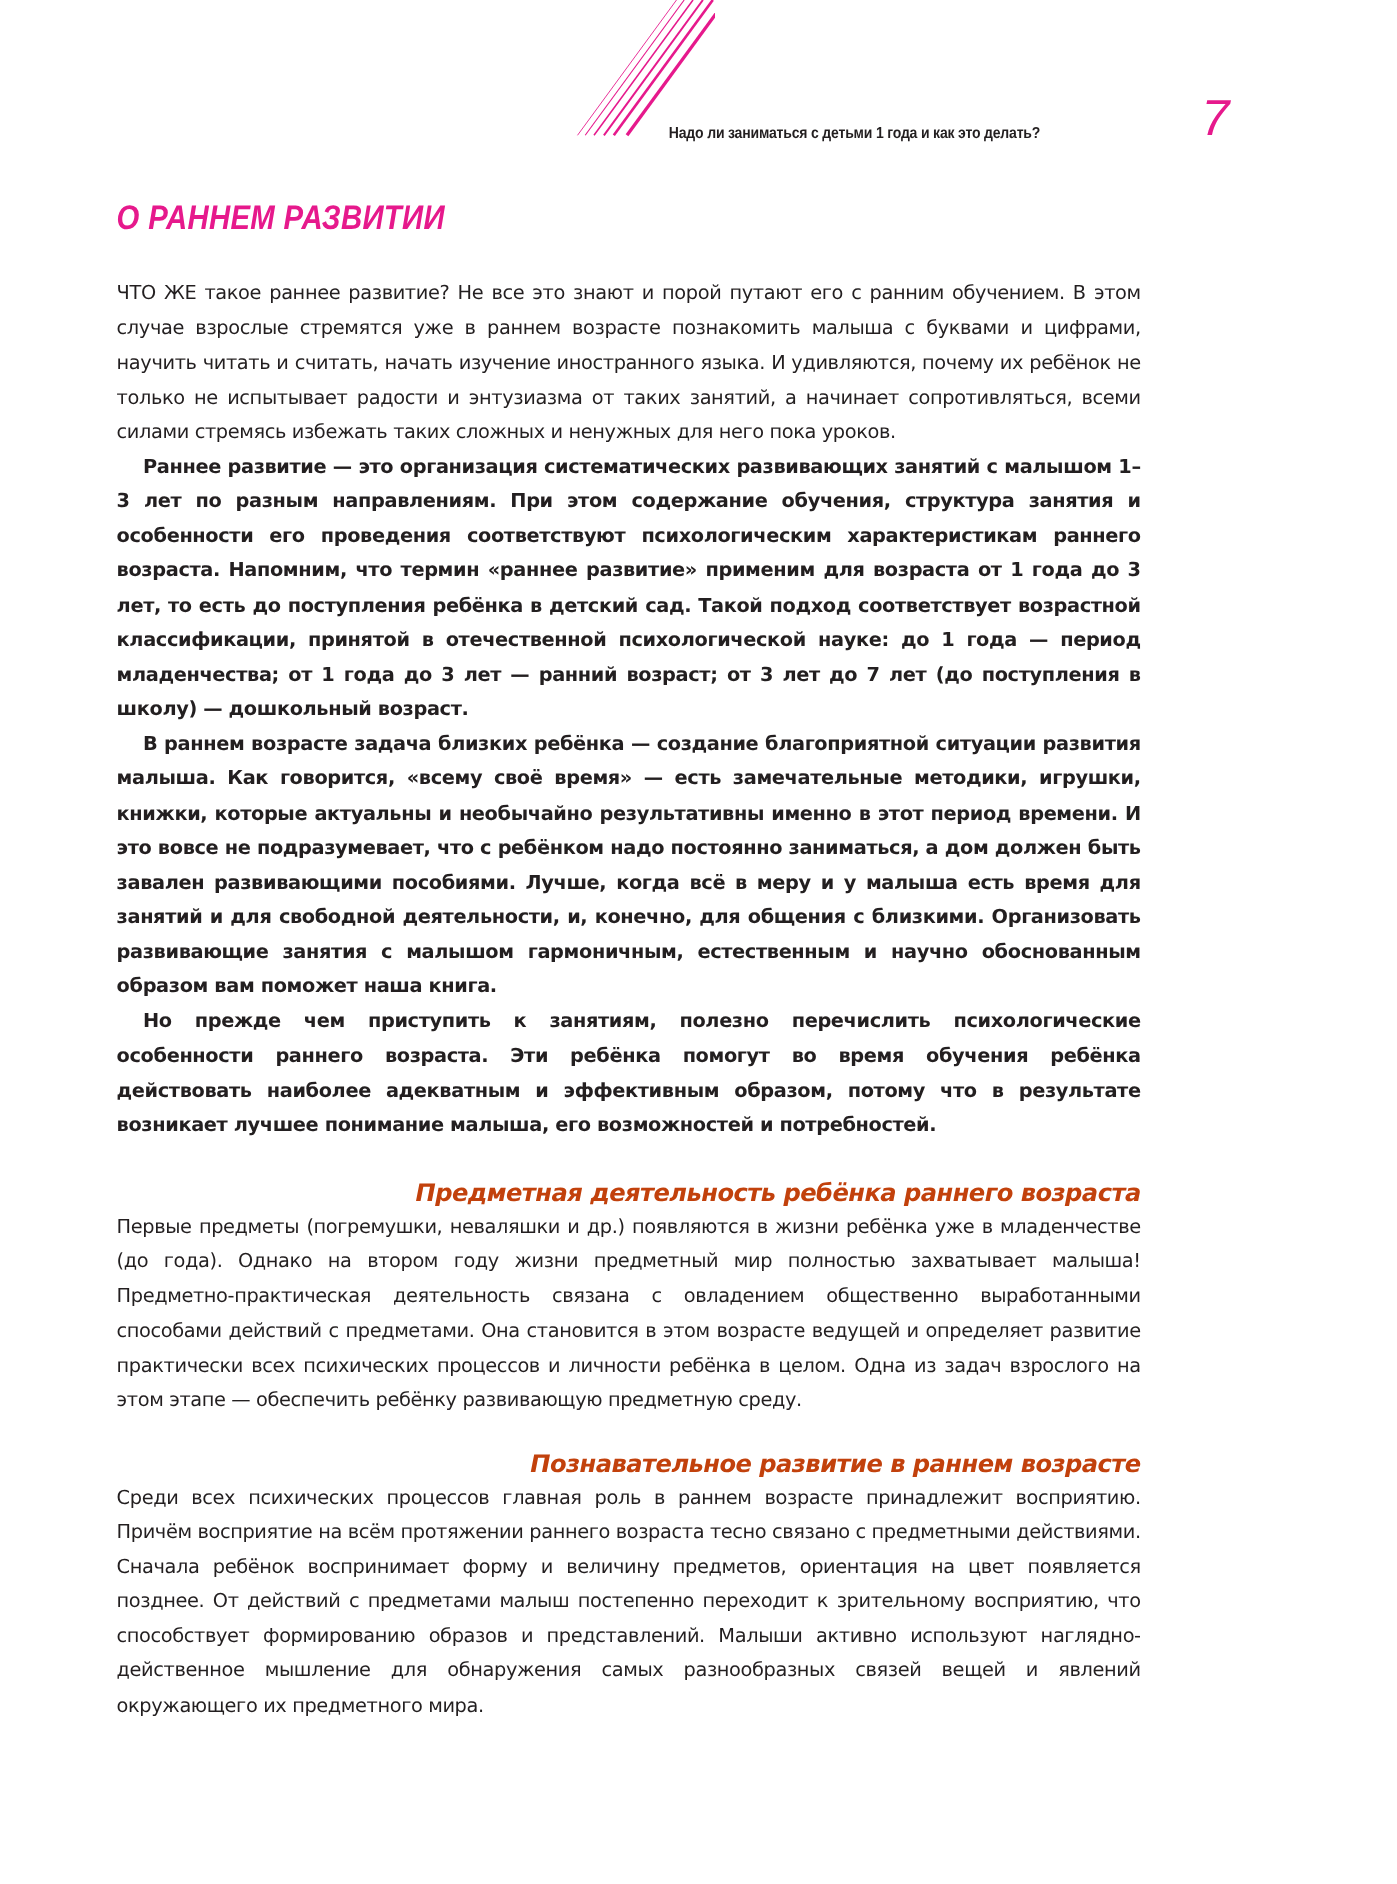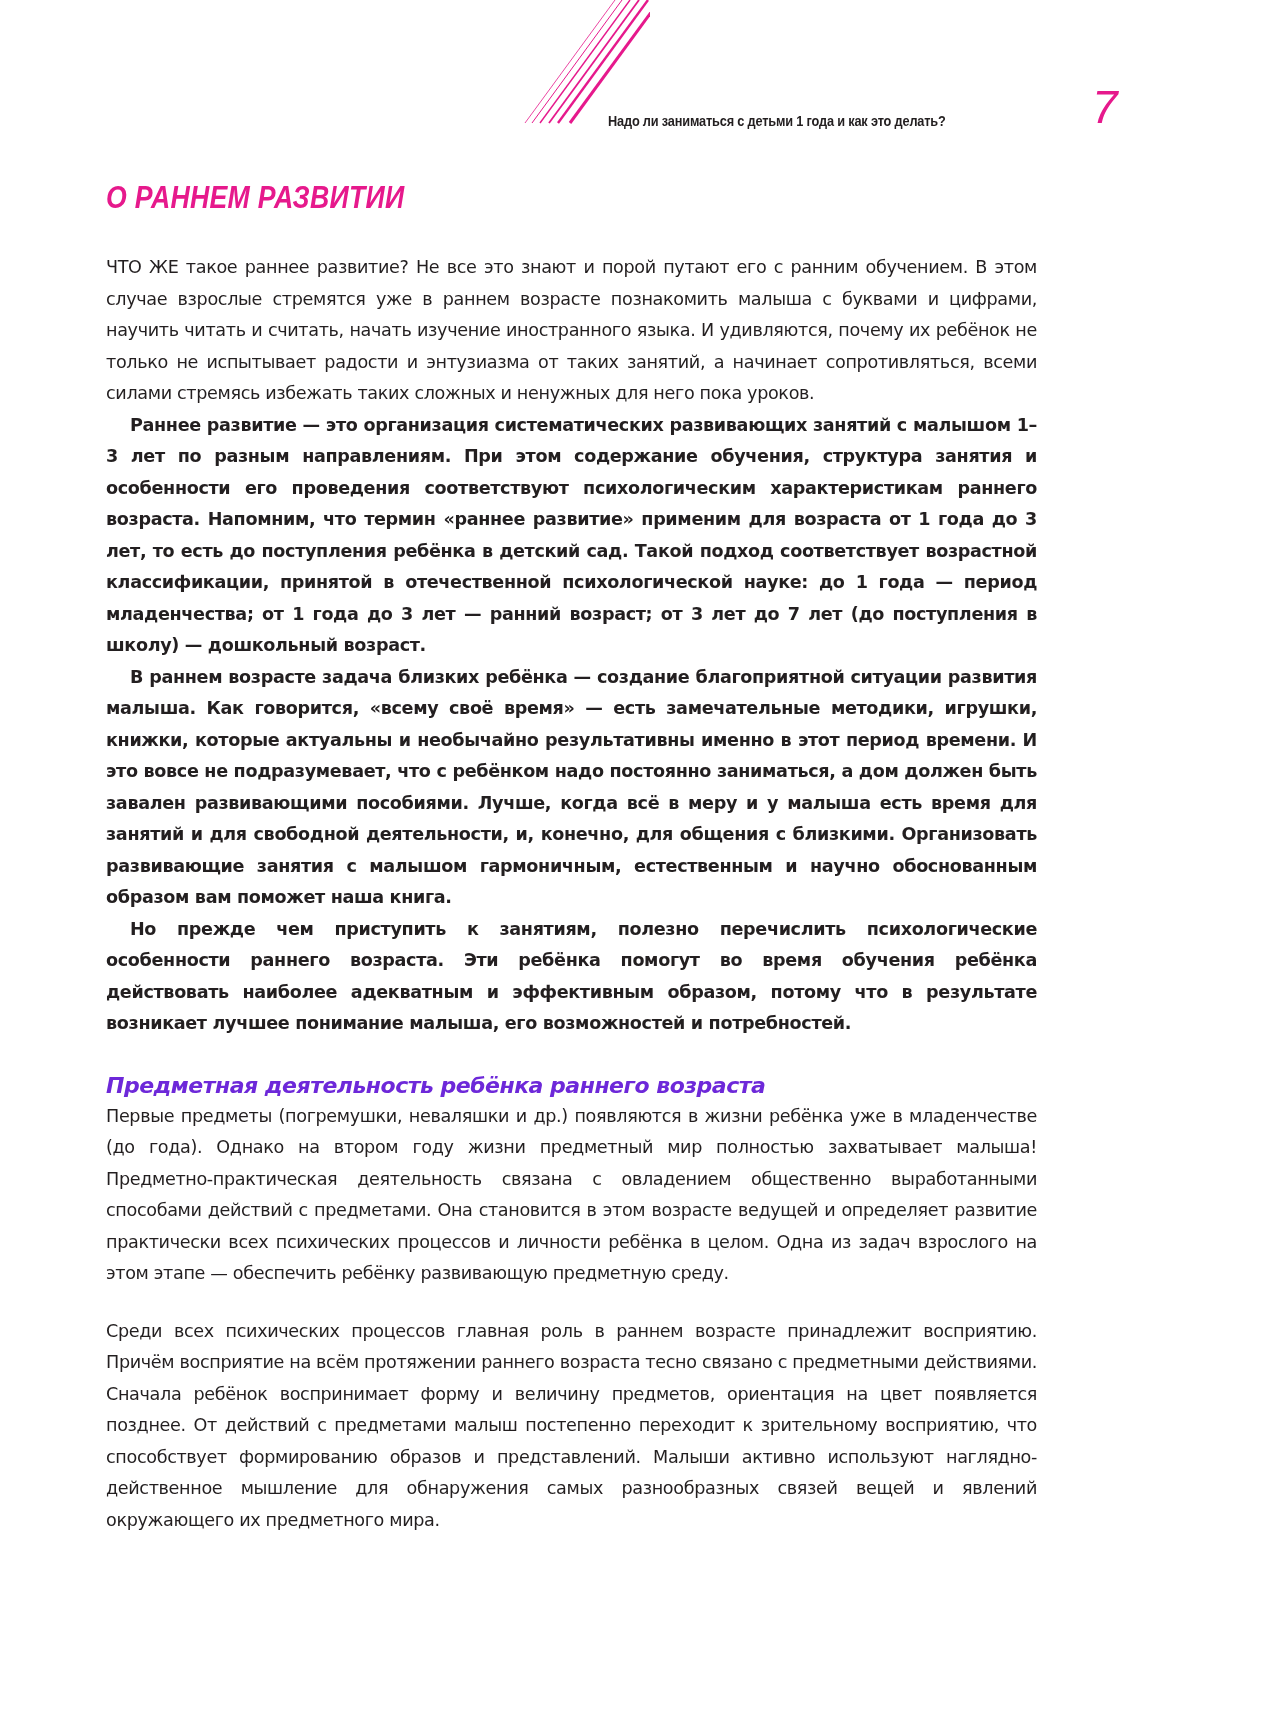--- a/index.html
+++ b/index.html
@@ -11,21 +11,21 @@
   .page-number { position: absolute; left: 1092px; top: 84px; font-family: "Liberation Sans", sans-serif;
                  font-style: italic; font-size: 46px; color: #e6198c; line-height: 1; }
   .chapter-title { position: absolute; left: 106px; top: 180px; margin: 0; font-family: "Liberation Sans", sans-serif;
                    font-weight: bold; font-style: italic; font-size: 31px; color: #e6198c; letter-spacing: 0.3px;
                    transform: scaleX(0.86); transform-origin: left; }
   .content { position: absolute; left: 106px; top: 252px; width: 931px; }
   p { margin: 0; font-family: "DejaVu Sans", sans-serif; font-size: 17.6px; line-height: 31.5px;
       text-align: justify; letter-spacing: -0.35px; }
   p.indent { text-indent: 24px; font-weight: bold; }
   h2 { margin: 0; font-family: "DejaVu Sans", sans-serif; font-weight: bold; font-style: italic;
-       font-size: 22px; line-height: 31px; color: #6d28d9; letter-spacing: -0.5px; }
+       font-size: 22px; line-height: 31px; color: #c2410c; letter-spacing: -0.5px; text-align: right; }
   .sec1 { margin-top: 30px; }
   .sec2 { margin-top: 26px; }
 </style>
 </head>
 <body>
 
 <svg class="stripes" viewBox="0 0 130 125">
   <line x1="95" y1="0" x2="5" y2="123" stroke="#e6198c" stroke-width="0.8"></line>
   <line x1="102" y1="0" x2="12" y2="123" stroke="#e6198c" stroke-width="1"></line>
   <line x1="110" y1="0" x2="20" y2="123" stroke="#e6198c" stroke-width="1.4"></line>
@@ -44,15 +44,16 @@
   <p class="indent">Раннее развитие — это организация систематических развивающих занятий с малышом 1–3 лет по разным направлениям. При этом содержание обучения, структура занятия и особенности его проведения соответствуют психологическим характеристикам раннего возраста. Напомним, что термин «раннее развитие» применим для возраста от 1 года до 3 лет, то есть до поступления ребёнка в детский сад. Такой подход соответствует возрастной классификации, принятой в отечественной психологической науке: до 1 года — период младенчества; от 1 года до 3 лет — ранний возраст; от 3 лет до 7 лет (до поступления в школу) — дошкольный возраст.</p>
   <p class="indent">В раннем возрасте задача близких ребёнка — создание благоприятной ситуации развития малыша. Как говорится, «всему своё время» — есть замечательные методики, игрушки, книжки, которые актуальны и необычайно результативны именно в этот период времени. И это вовсе не подразумевает, что с ребёнком надо постоянно заниматься, а дом должен быть завален развивающими пособиями. Лучше, когда всё в меру и у малыша есть время для занятий и для свободной деятельности, и, конечно, для общения с близкими. Организовать развивающие занятия с малышом гармоничным, естественным и научно обоснованным образом вам поможет наша книга.</p>
   <p class="indent">Но прежде чем приступить к занятиям, полезно перечислить психологические особенности раннего возраста. Эти ребёнка помогут во время обучения ребёнка действовать наиболее адекватным и эффективным образом, потому что в результате возникает лучшее понимание малыша, его возможностей и потребностей.</p>
 
   <section class="sec1">
     <h2>Предметная деятельность ребёнка раннего возраста</h2>
     <p>Первые предметы (погремушки, неваляшки и др.) появляются в жизни ребёнка уже в младенчестве (до года). Однако на втором году жизни предметный мир полностью захватывает малыша! Предметно-практическая деятельность связана с овладением общественно выработанными способами действий с предметами. Она становится в этом возрасте ведущей и определяет развитие практически всех психических процессов и личности ребёнка в целом. Одна из задач взрослого на этом этапе — обеспечить ребёнку развивающую предметную среду.</p>
   </section>
 
   <section class="sec2">
+    <h2>Познавательное развитие в раннем возрасте</h2>
     <p>Среди всех психических процессов главная роль в раннем возрасте принадлежит восприятию. Причём восприятие на всём протяжении раннего возраста тесно связано с предметными действиями. Сначала ребёнок воспринимает форму и величину предметов, ориентация на цвет появляется позднее. От действий с предметами малыш постепенно переходит к зрительному восприятию, что способствует формированию образов и представлений. Малыши активно используют наглядно-действенное мышление для обнаружения самых разнообразных связей вещей и явлений окружающего их предметного мира.</p>
   </section>
 </div>
 
 </body></html>

